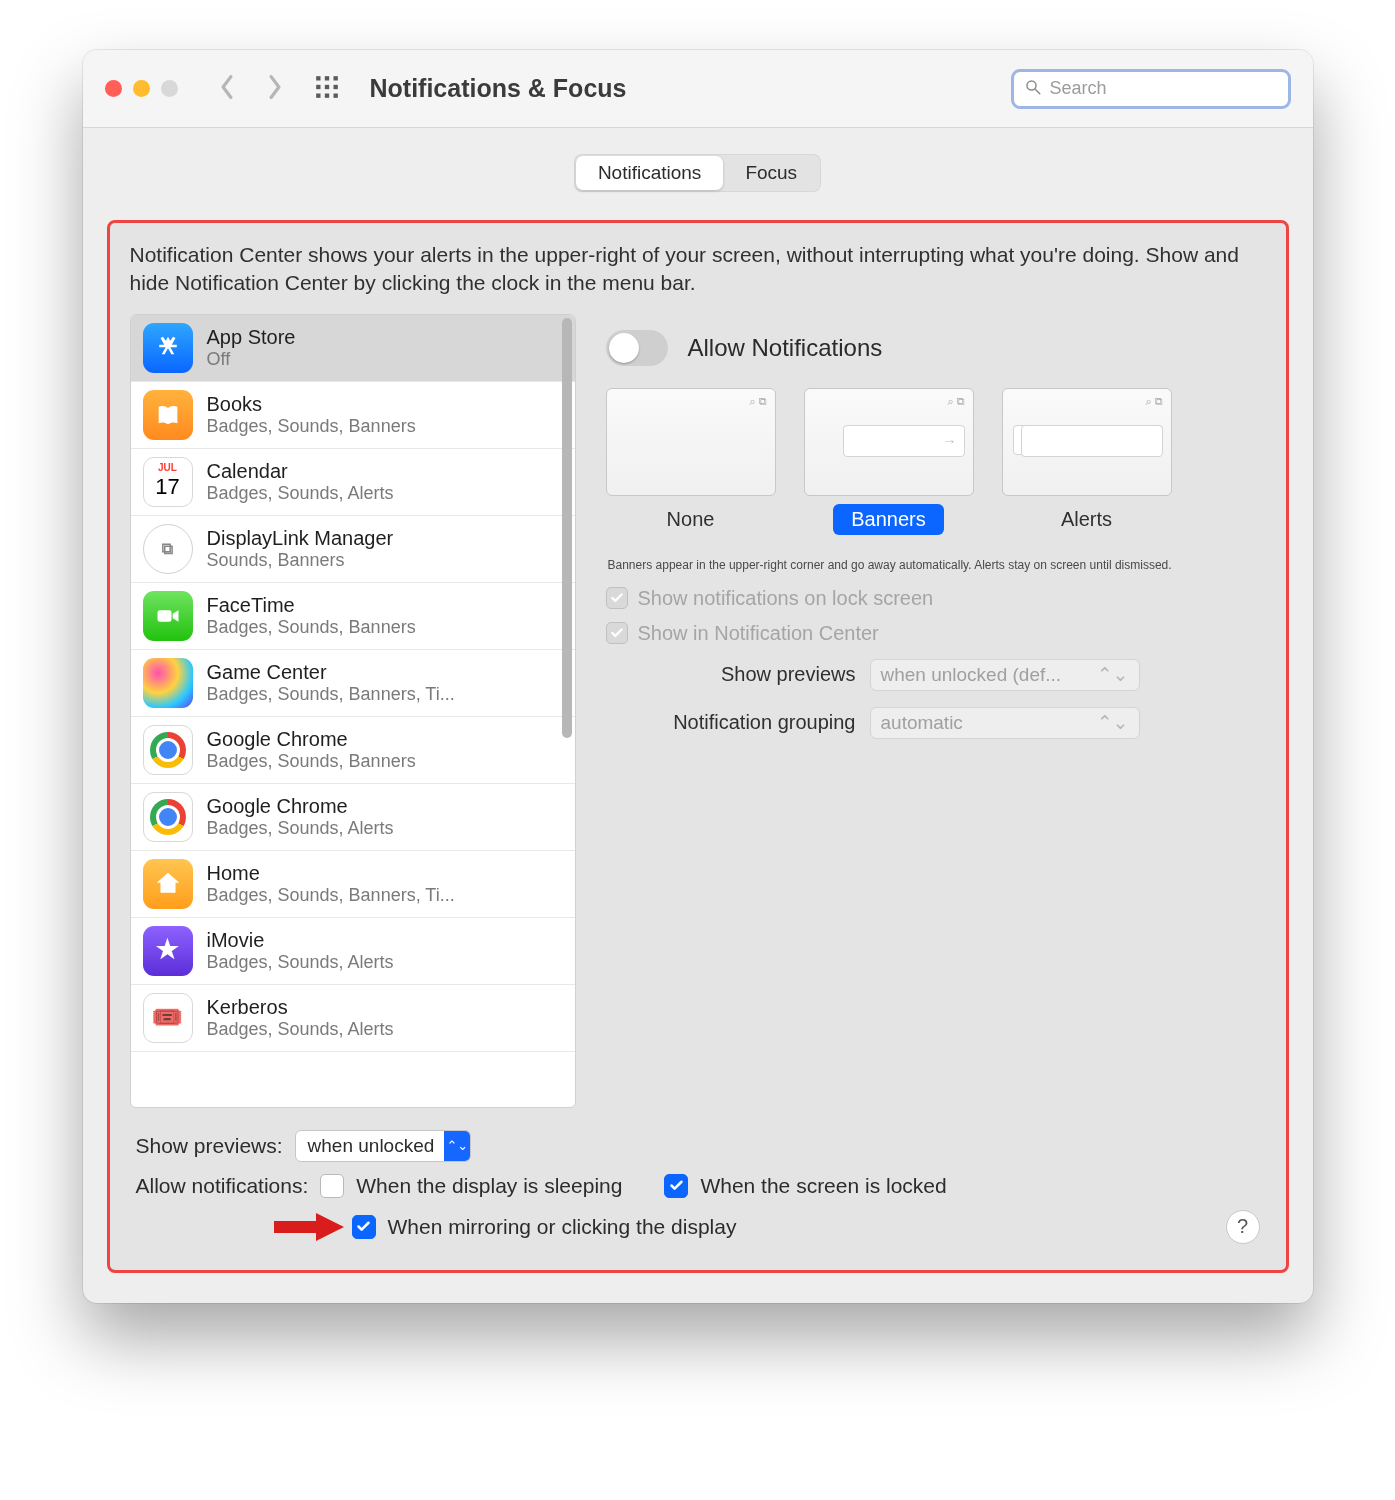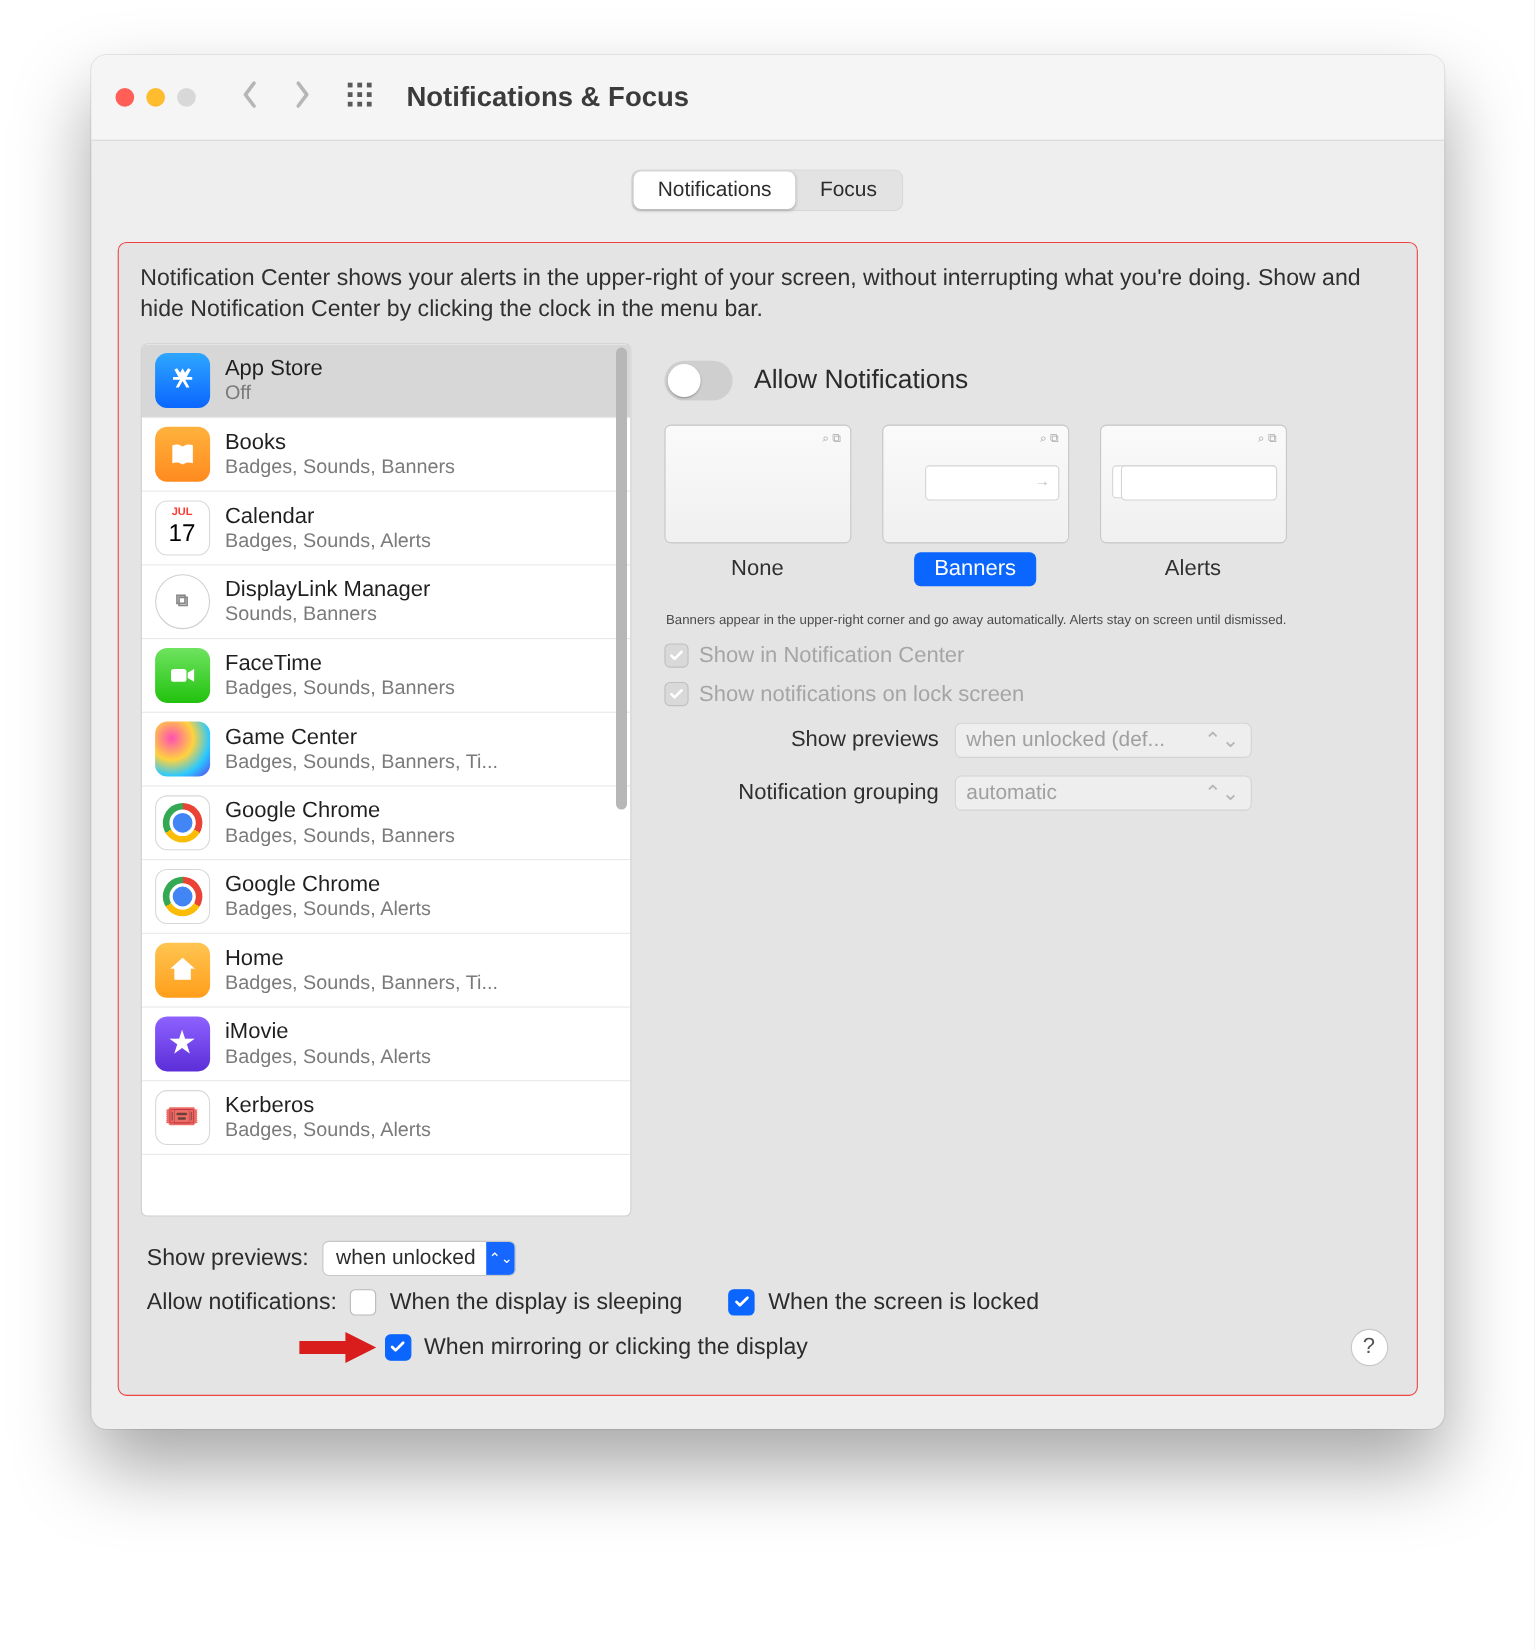--- a/index.html
+++ b/index.html
@@ -29,21 +29,21 @@
   .searchwrap { margin-left:auto; width:280px; height:40px; border:3px solid #9cb7e6; border-radius:9px; background:#fff; display:flex; align-items:center; padding:0 10px;}
   .searchwrap svg{width:18px;height:18px; color:#8d8d8d;}
   .searchwrap input{ border:none; outline:none; font-size:18px; margin-left:8px; width:200px; color:#333; background:transparent;}
   .searchwrap input::placeholder{ color:#9c9c9c;}
   .content { padding:26px 24px 30px 24px; }
   .tabs { display:flex; justify-content:center; margin-bottom:16px;}
   .seg { display:flex; background:#e2e3e2; border-radius:8px; padding:2px; box-shadow: inset 0 0 0 1px rgba(0,0,0,0.05);}
   .seg button{ border:none; background:transparent; font-size:19px; padding:6px 22px; border-radius:7px; color:#2c2c2c; cursor:pointer;}
   .seg button.active{ background:#fff; box-shadow:0 1px 3px rgba(0,0,0,0.2);}
   .panel {
-    background:#e3e4e3; border:1px solid #ef4444; border-radius:8px; padding:18px 20px 20px 20px;margin-top:28px;
+    background:#e3e4e3; border:3px solid #ef4444; border-radius:8px; padding:18px 20px 20px 20px;margin-top:28px;
   }
   .intro { font-size:21px; color:#303030; line-height:1.35; margin-bottom:16px;}
   .cols { display:flex; gap:22px;}
   .leftcol { width:446px;}
   .applist { background:#fff; border:1px solid #cfd0cf; border-radius:6px; height:794px; position:relative; overflow:hidden;}
   .app-scroll { position:absolute; inset:0; overflow:hidden;}
   .app-row { display:flex; align-items:center; gap:14px; padding:8px 14px 8px 12px; border-bottom:1px solid #e7e8e7;}
   .app-row.selected{ background:#d6d7d6;}
   .app-icon { width:50px; height:50px; border-radius:11px; flex:0 0 50px; position:relative; display:flex; align-items:center;justify-content:center; color:#fff; font-weight:700;}
   .app-icon.plain { border-radius:50%; background:#fff; border:1px solid #d0d0d0; color:#888;}
@@ -138,20 +138,27 @@
             <rect x="2" y="10" width="4" height="4"></rect>
             <rect x="10" y="10" width="4" height="4"></rect>
             <rect x="18" y="10" width="4" height="4"></rect>
             <rect x="2" y="18" width="4" height="4"></rect>
             <rect x="10" y="18" width="4" height="4"></rect>
             <rect x="18" y="18" width="4" height="4"></rect>
           </g>
         </svg>
     </span>
     <div class="wtitle">Notifications &amp; Focus</div>
+    <div class="searchwrap">
+      <span><svg viewBox="0 0 24 24">
+            <circle cx="10" cy="10" r="6" fill="none" stroke="currentColor" stroke-width="2"></circle>
+            <line x1="15" y1="15" x2="21" y2="21" stroke="currentColor" stroke-width="2" stroke-linecap="round"></line>
+          </svg></span>
+      <input placeholder="Search" style="">
+    </div>
   </div>
 
   <div class="content">
     <div class="tabs">
       <div class="seg">
         <button class="active">Notifications</button>
         <button>Focus</button>
       </div>
     </div>
 
@@ -290,29 +297,29 @@
             </div>
           </div>
           <p class="style-desc">Banners appear in the upper-right corner and go away automatically. Alerts stay on screen until dismissed.</p>
 
           <div class="chk-row dim">
             <span class="box checked-dim">
                 <svg viewBox="0 0 24 24">
                   <path d="M4 12l5 5L20 6" fill="none" stroke="currentColor" stroke-width="4" stroke-linecap="round" stroke-linejoin="round"></path>
                 </svg>
               </span>
-            <span class="dim">Show in Notification Center</span>
+            <span class="dim">Show notifications on lock screen</span>
           </div>
           <div class="chk-row dim">
             <span class="box checked-dim">
                 <svg viewBox="0 0 24 24">
                   <path d="M4 12l5 5L20 6" fill="none" stroke="currentColor" stroke-width="4" stroke-linecap="round" stroke-linejoin="round"></path>
                 </svg>
               </span>
-            <span class="dim">Show notifications on lock screen</span>
+            <span class="dim">Show in Notification Center</span>
           </div>
 
           <div class="form-row">
             <span class="lbl">Show previews</span>
             <div class="select">
               <span>when unlocked (def...</span>
               <span class="arrows">⌃⌄</span>
             </div>
           </div>
           <div class="form-row">

